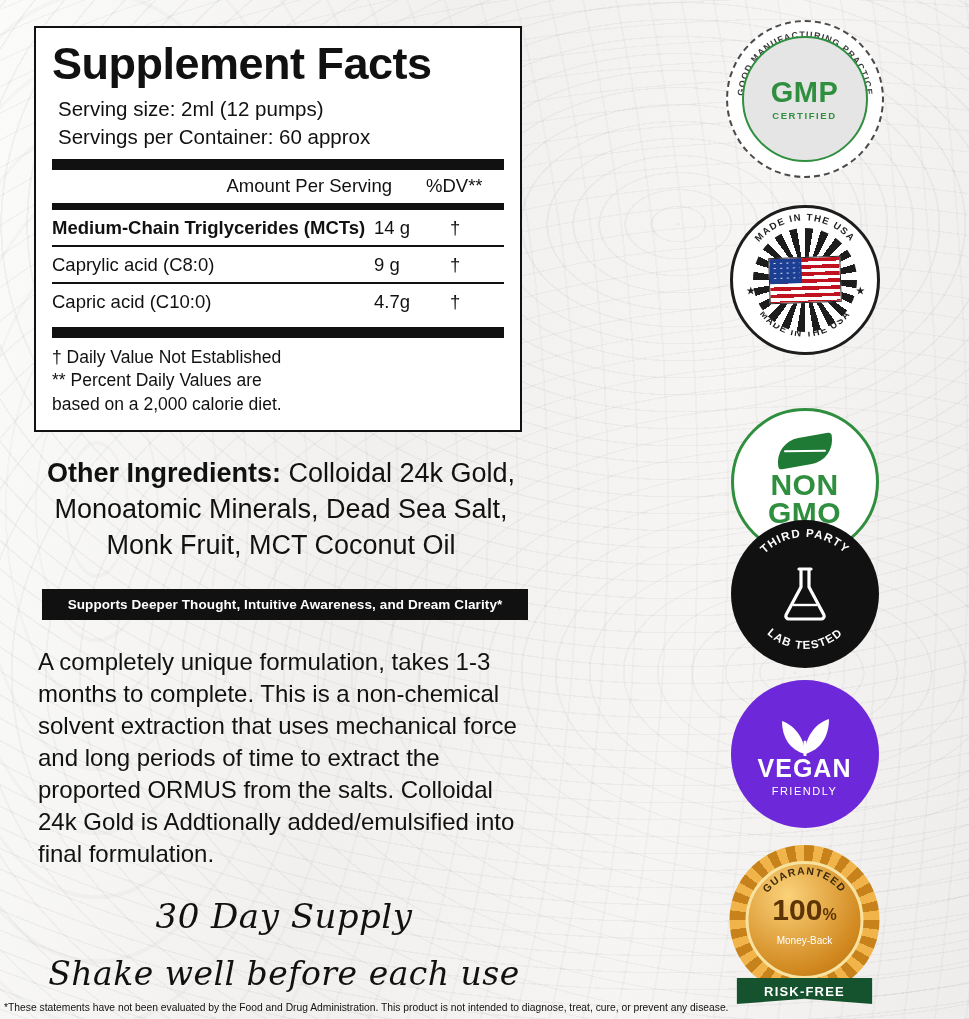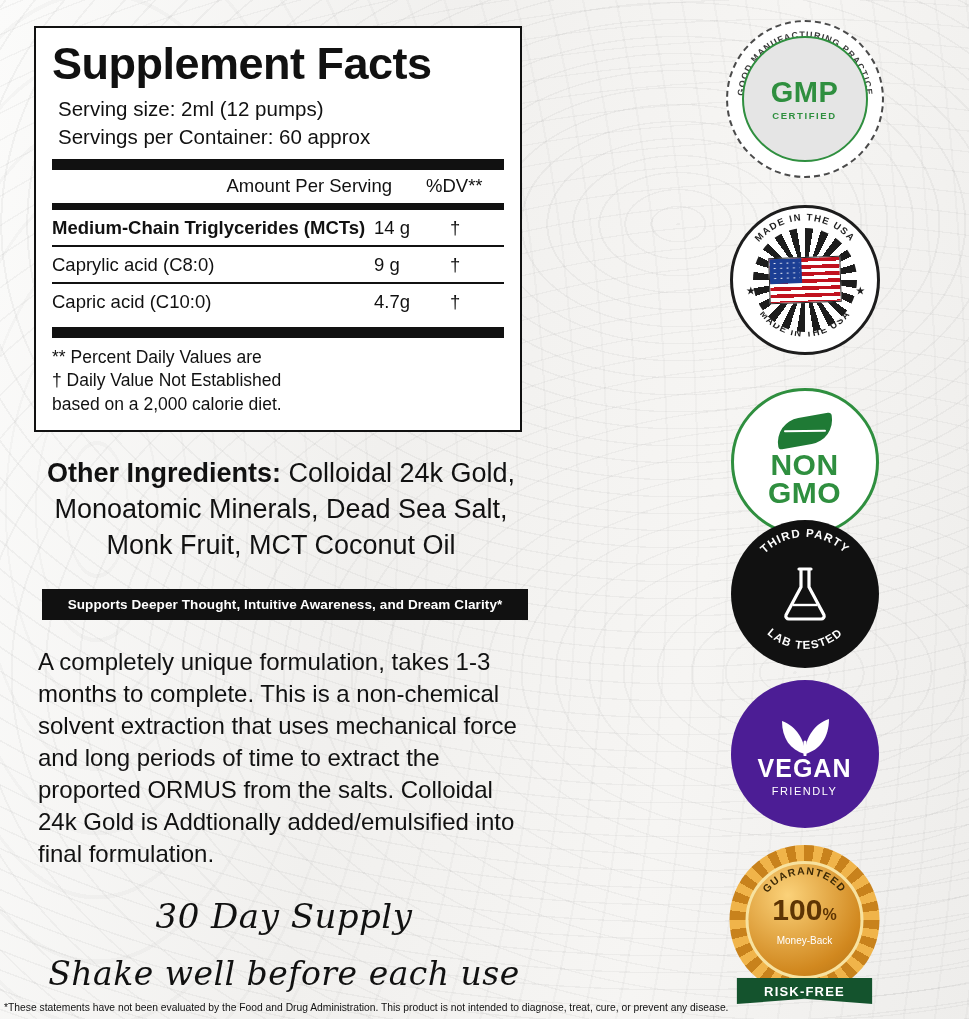--- a/index.html
+++ b/index.html
@@ -226,21 +226,21 @@
   }
   .flag .canton::after {
     content: "";
     position: absolute; inset: 2px;
     background:
       radial-gradient(circle, #fff 0.8px, transparent 1px) 0 0/6.4px 5px;
   }
   .usa-ring text { font-size: 10px; font-weight: 700; fill: #1d1d1d; letter-spacing: 1.4px; }
 
   
-  .b-gmo { top: 388px; width: 148px; height: 148px; }
+  .b-gmo { top: 408px; width: 148px; height: 148px; }
   .gmo-outer {
     width: 148px; height: 148px; border-radius: 50%;
     border: 3px solid #2f8f3f; background: #fff;
     display: flex; flex-direction: column; align-items: center; justify-content: center;
   }
   .leaf {
     width: 58px; height: 28px;
     background: #1f7a35;
     border-radius: 58px 8px 58px 8px;
     transform: rotate(-10deg);
@@ -263,21 +263,21 @@
     background: #111; position: relative;
     display: flex; align-items: center; justify-content: center;
   }
   .lab-ring text { font-size: 11.5px; font-weight: 700; fill: #ffffff; letter-spacing: 1.2px; }
   .flask { position: relative; width: 56px; height: 58px; }
 
   
   .b-vegan { top: 680px; width: 148px; height: 148px; }
   .vegan-outer {
     width: 148px; height: 148px; border-radius: 50%;
-    background: #4c1d95; display: flex; flex-direction: column;
+    background: #6d28d9; display: flex; flex-direction: column;
     align-items: center; justify-content: center; color: #fff;
   }
   .vegan-text { font-size: 25px; font-weight: 700; letter-spacing: 1px; line-height: 1; }
   .vegan-sub { font-size: 11px; letter-spacing: 1.5px; margin-top: 4px; }
 
   
   .b-guar { top: 845px; width: 175px; height: 165px; }
   .sunburst {
     position: absolute; left: 50%; top: 0; transform: translateX(-50%);
     width: 150px; height: 150px; border-radius: 50%;
@@ -342,22 +342,22 @@
 
       <div class="nutri-row">
         <span class="nname">Capric acid (C10:0)</span>
         <span class="namt">4.7g</span>
         <span class="ndv">†</span>
       </div>
 
       <div class="rule-thick"></div>
 
       <div class="footnote">
+        <div>† Daily Value Not Established</div>
         <div>** Percent Daily Values are</div>
-        <div>† Daily Value Not Established</div>
         <div>based on a 2,000 calorie diet.</div>
       </div>
     </div>
 
     <div class="other-ing">
       <b>Other Ingredients:</b>
       <span>Colloidal 24k Gold, Monoatomic Minerals, Dead Sea Salt, Monk Fruit, MCT Coconut Oil</span>
     </div>
 
     <div class="claim-bar">Supports Deeper Thought, Intuitive Awareness, and Dream Clarity*</div>

